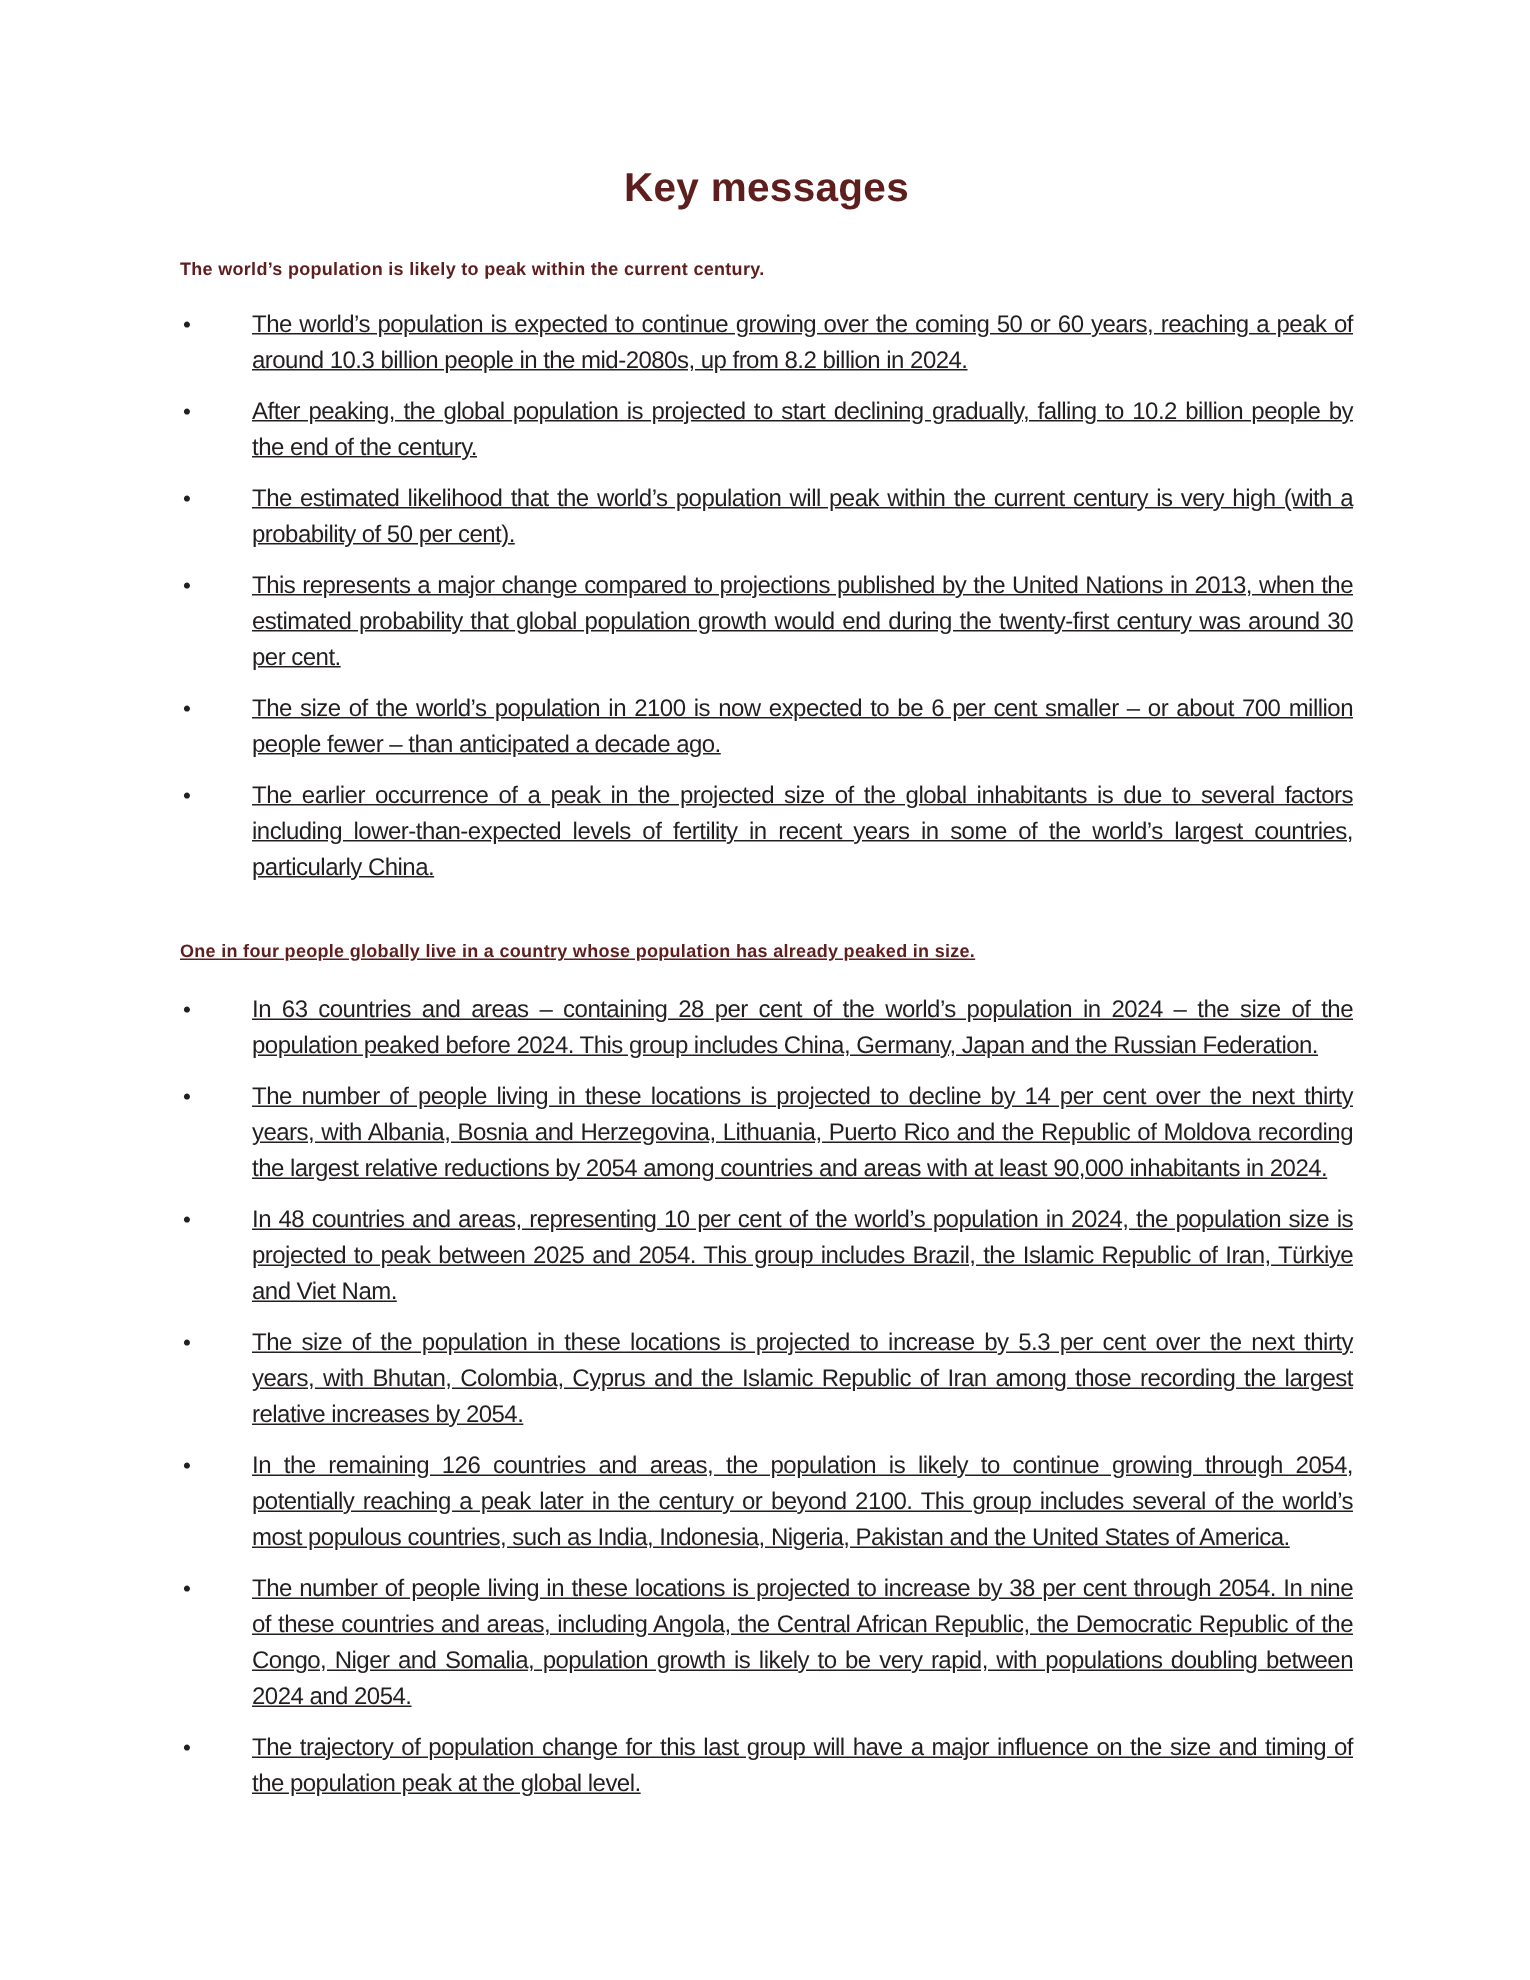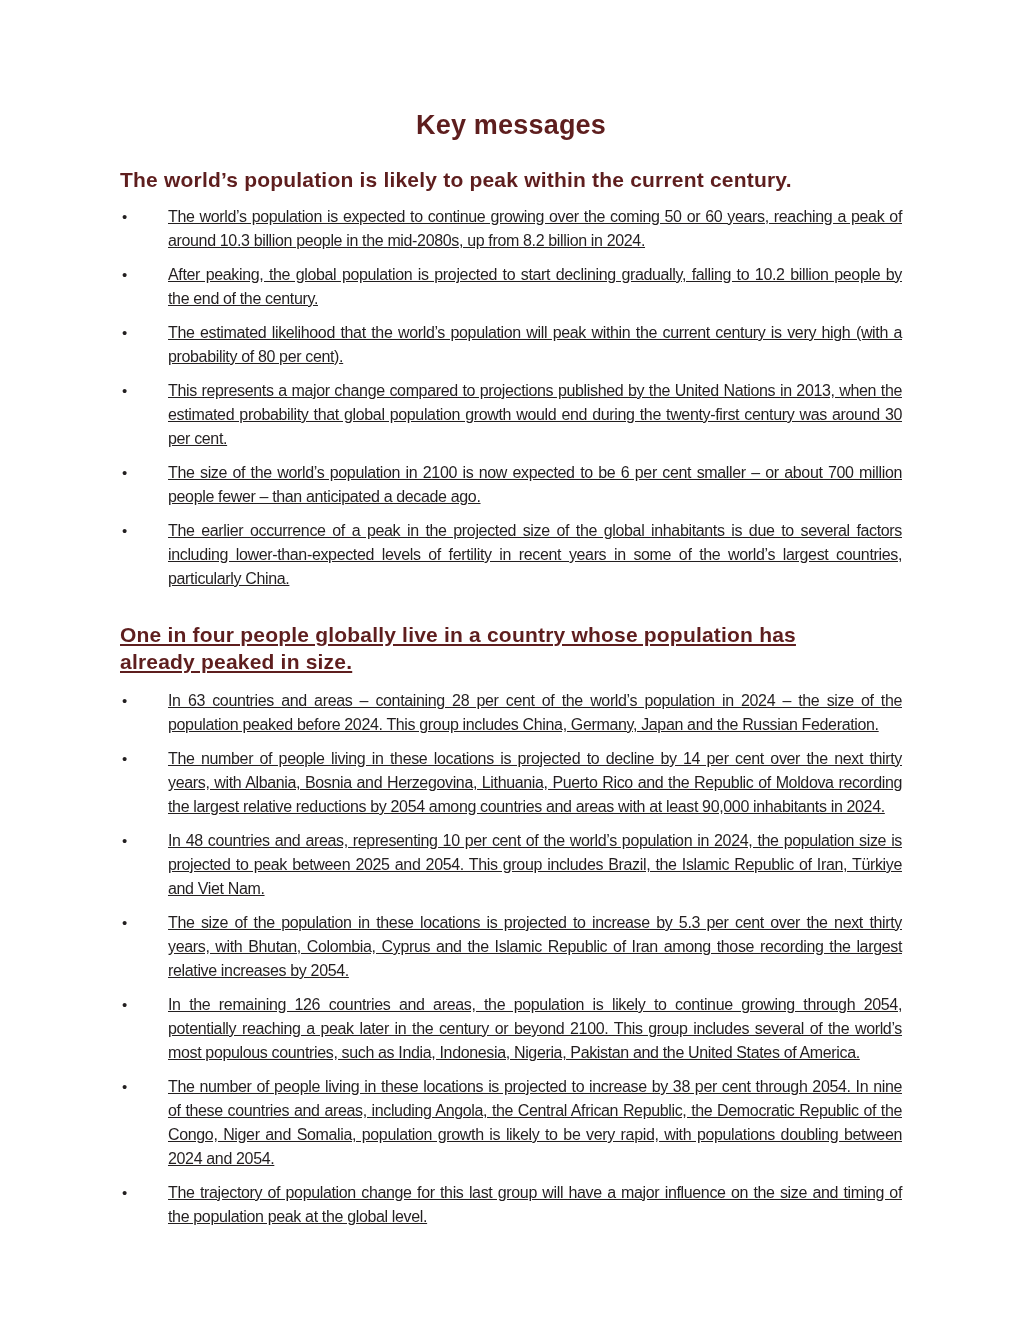--- a/index.html
+++ b/index.html
@@ -26,21 +26,21 @@
     margin-top: 110px;
     margin-bottom: 0;
     text-align: center;
     font-size: 27px;
     font-weight: bold;
     color: #5e1e1e;
     letter-spacing: 0.2px;
   }
   .section-heading {
     margin: 0;
-    font-size: 21px;
+    font-size: 12px;
     font-weight: bold;
     color: #5e1e1e;
     line-height: 27px;
     letter-spacing: 0.2px;
   }
   .heading-1 { margin-top: 25px; margin-bottom: 12px; }
   .heading-2 { margin-top: 30px; margin-bottom: 14px; max-width: 750px; text-decoration: underline; }
   .bullet {
     display: flex;
     align-items: flex-start;
@@ -99,21 +99,21 @@
     <div class="bullet">
       <span class="dot">•</span>
       <p class="btxt">The world’s population is expected to continue growing over the coming 50 or 60 years, reaching a peak of around 10.3 billion people in the mid-2080s, up from 8.2 billion in 2024.</p>
     </div>
     <div class="bullet">
       <span class="dot">•</span>
       <p class="btxt">After peaking, the global population is projected to start declining gradually, falling to 10.2 billion people by the end of the century.</p>
     </div>
     <div class="bullet">
       <span class="dot">•</span>
-      <p class="btxt">The estimated likelihood that the world’s population will peak within the current century is very high (with a probability of 80 per cent).</p>
+      <p class="btxt">The estimated likelihood that the world’s population will peak within the current century is very high (with a probability of 50 per cent).</p>
     </div>
     <div class="bullet">
       <span class="dot">•</span>
       <p class="btxt">This represents a major change compared to projections published by the United Nations in 2013, when the estimated probability that global population growth would end during the twenty-first century was around 30 per cent.</p>
     </div>
     <div class="bullet">
       <span class="dot">•</span>
       <p class="btxt">The size of the world’s population in 2100 is now expected to be 6 per cent smaller – or about 700 million people fewer – than anticipated a decade ago.</p>
     </div>
     <div class="bullet">

